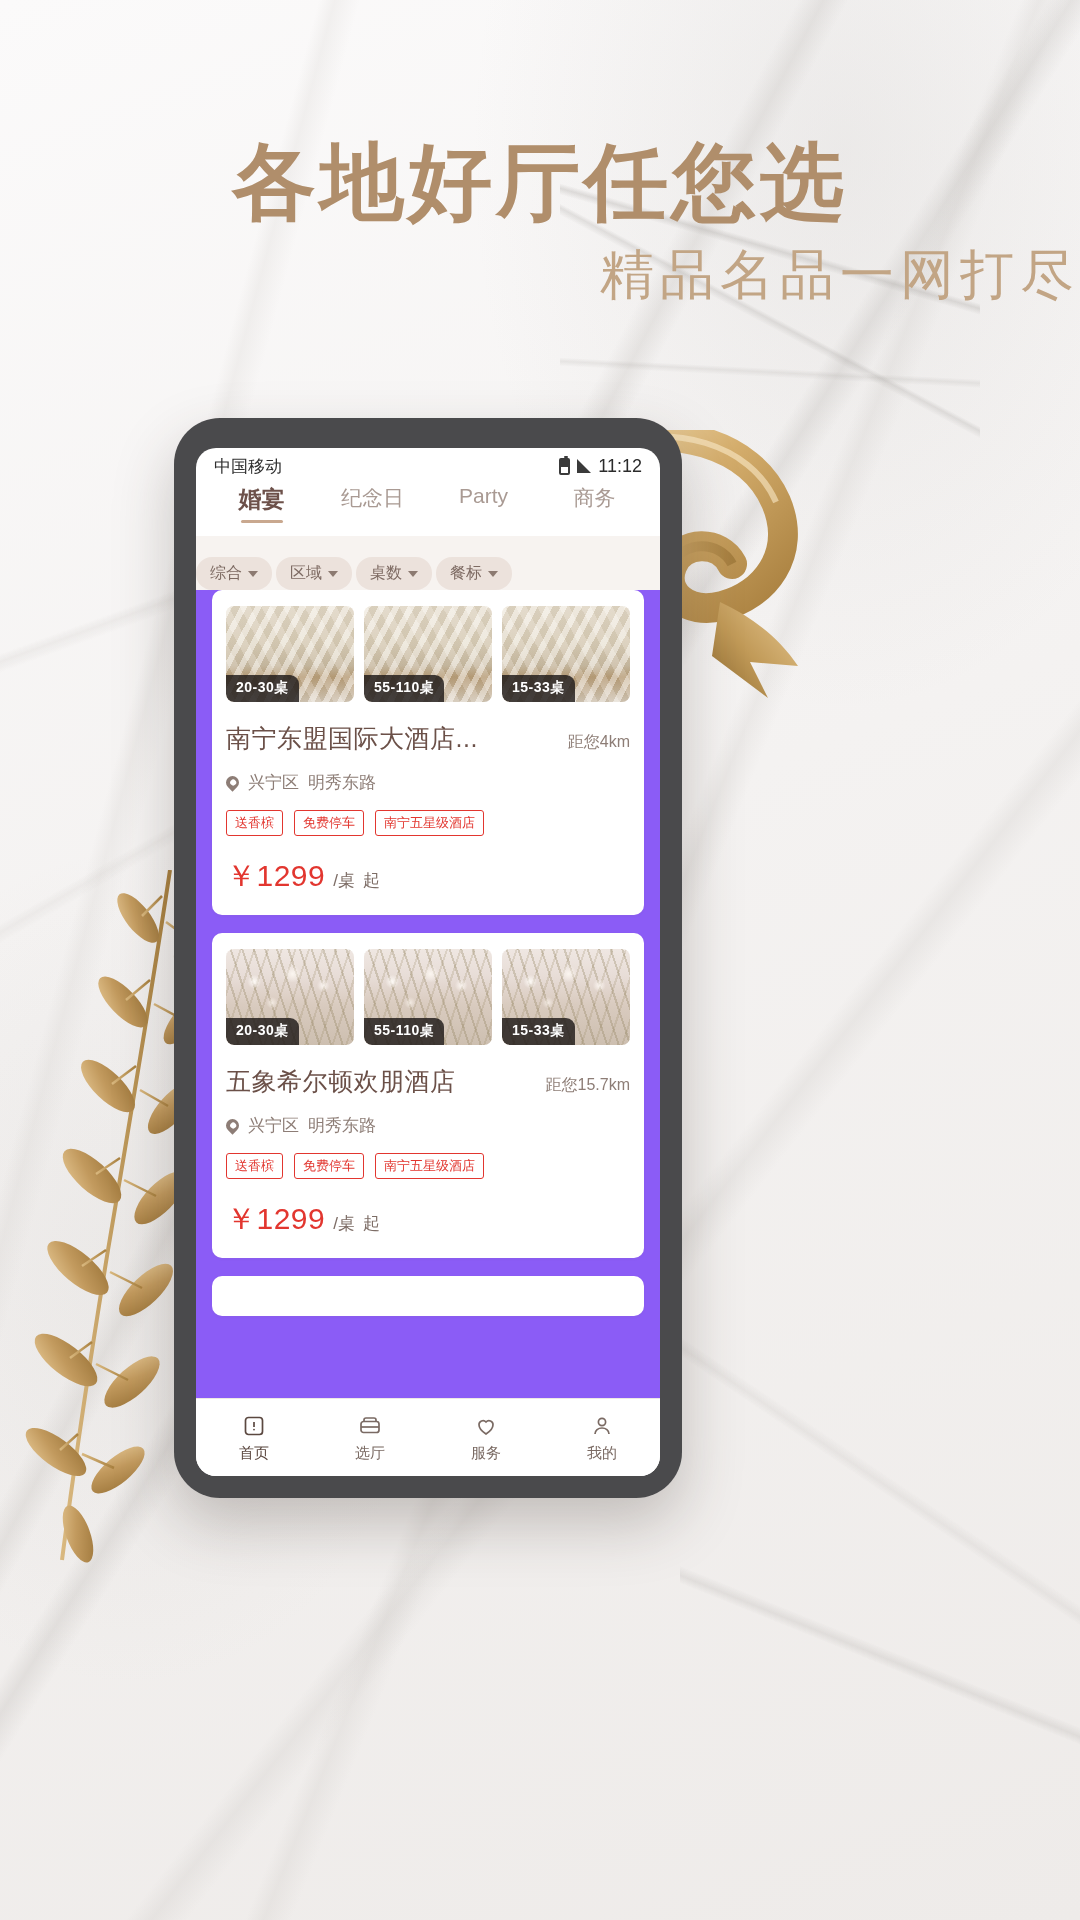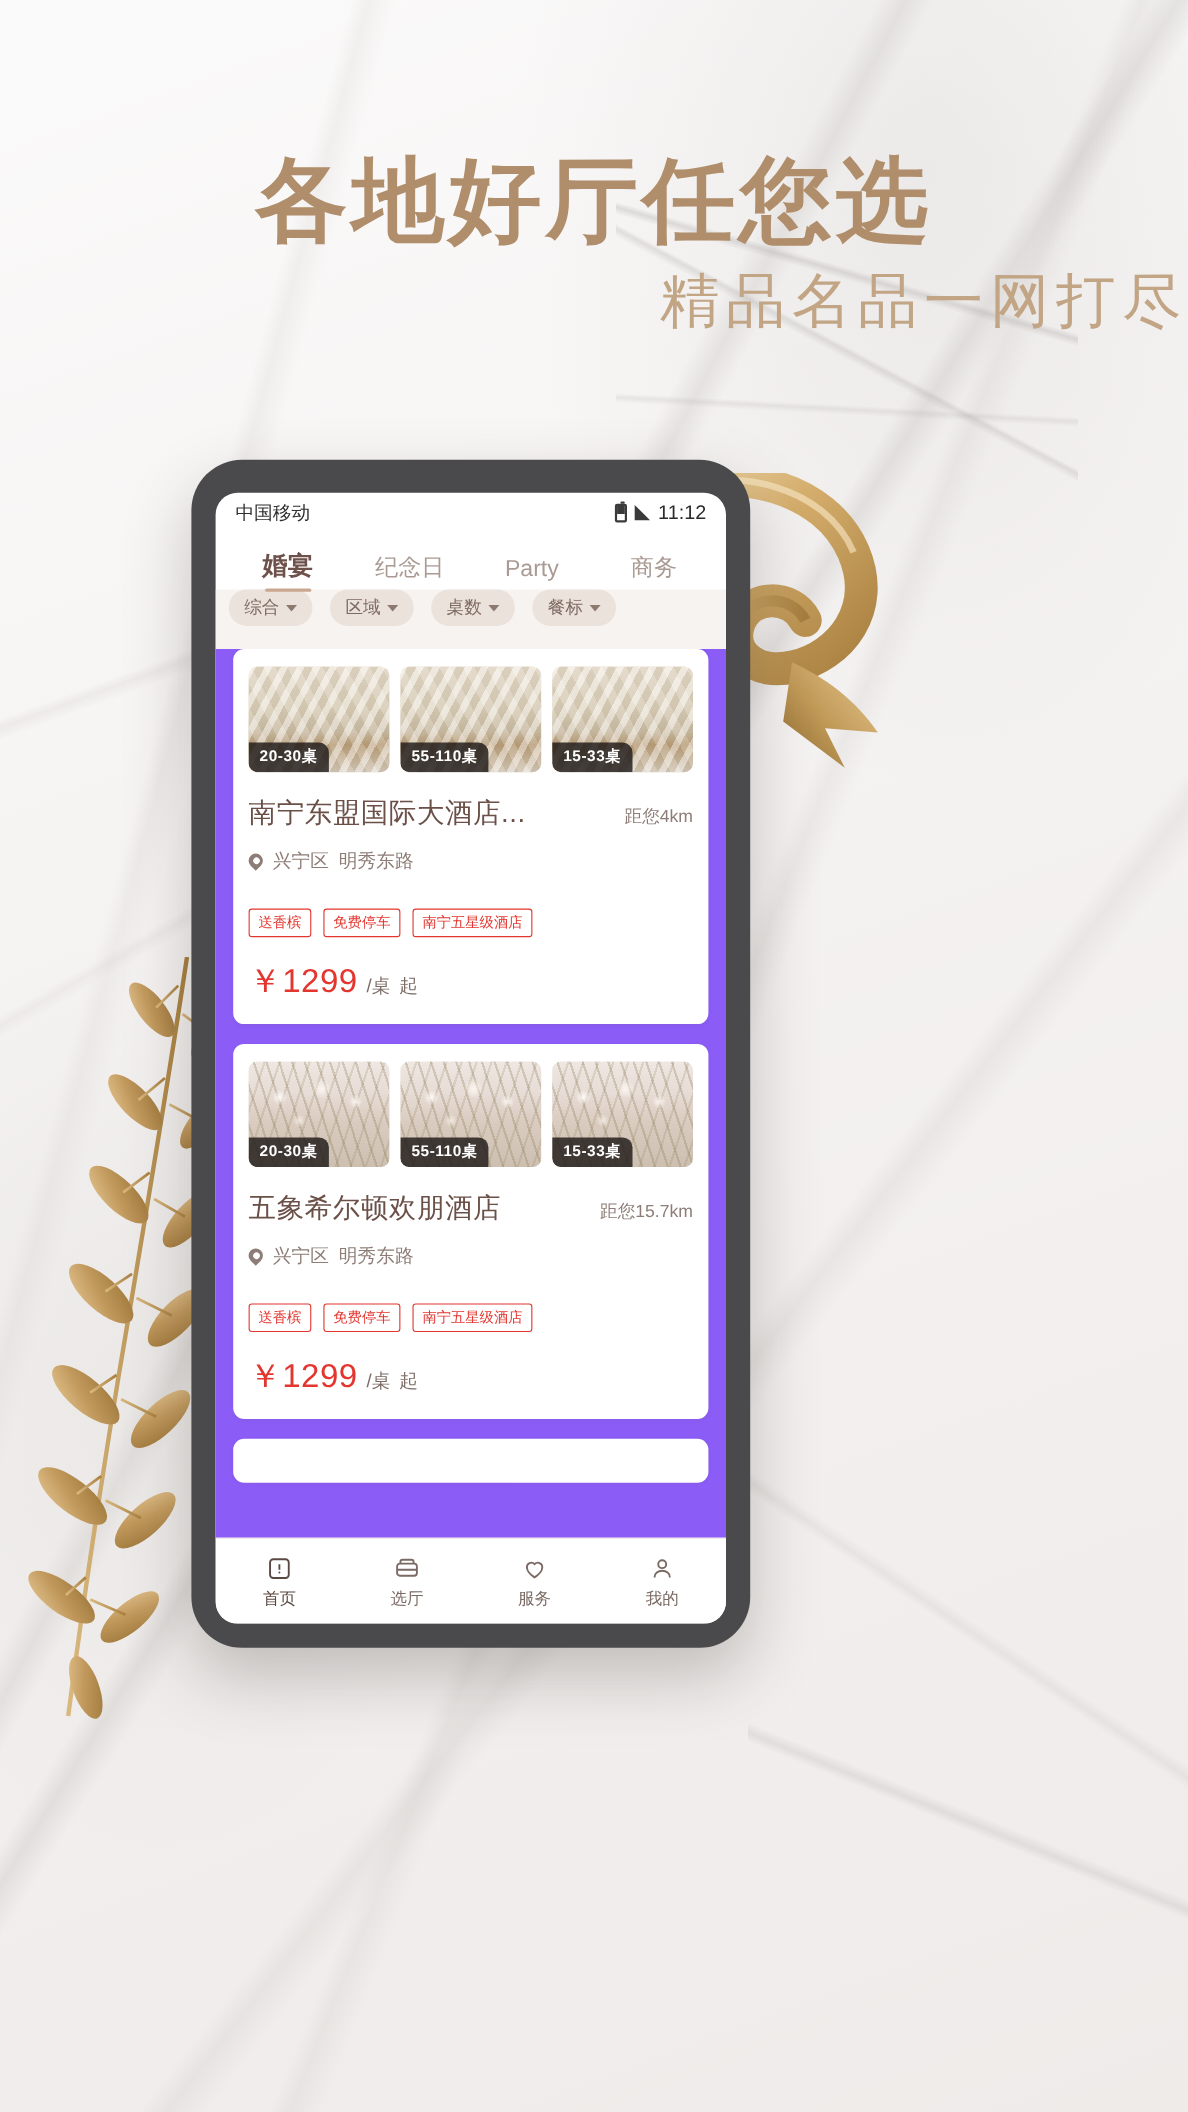--- a/index.html
+++ b/index.html
@@ -84,21 +84,21 @@
     padding:0 18px; font-size:17px; color:#2f2f2f;
   }
   .sb-right{ display:flex; align-items:center; gap:7px; }
   .batt{ width:11px; height:17px; border:2px solid #3a3a3a; border-radius:2px; position:relative; background:linear-gradient(#3a3a3a 55%, #fff 55%); }
   .batt:before{ content:""; position:absolute; top:-4px; left:2.5px; width:4px; height:2px; background:#3a3a3a; border-radius:1px; }
   .sig{ width:0;height:0; border-left:14px solid #3a3a3a; border-top:14px solid transparent; }
   .clock{ font-size:18px; color:#2b2b2b; }
 
   
   .tabs{
-    flex:0 0 52px; display:flex; align-items:flex-end; padding:0 10px;
+    flex:0 0 52px; display:flex; align-items:flex-start; padding:0 10px;
   }
   .tab{
     flex:1; text-align:center; font-size:21px; color:#a99a93; position:relative;
     padding-bottom:6px;
   }
   .tab.active{ color:#6d514a; font-weight:bold; font-size:23px; }
   .tab.active:after{
     content:""; position:absolute; left:50%; transform:translateX(-50%);
     bottom:-2px; width:42px; height:3px; background:#c9a88f; border-radius:2px;
   }
@@ -106,21 +106,21 @@
   
   .promo{
     flex:0 0 34px; background:#f7f3f0; display:flex; align-items:center;
     padding:0 18px; font-size:14px; color:#b7a79d; letter-spacing:.3px;
   }
   .promo .link{ color:#a2887a; text-decoration:underline; margin-left:2px; }
 
   
   .filters{
     flex:0 0 54px; background:#f7f3f0;
-    display:flex; align-items:flex-start; gap:16px; padding:0 12px;
+    display:flex; align-items:flex-end; gap:4px; padding:0 0;
   }
   .chip{
     background:#ece2dc; color:#7d6a62; border-radius:16px;
     height:33px; padding:0 14px; display:flex; align-items:center; gap:6px;
     font-size:16px; white-space:nowrap;
   }
   .caret{ width:0;height:0;border-left:5px solid transparent;border-right:5px solid transparent;border-top:6px solid #8c7a71; }
 
   
   .list{ flex:1; background:#8b5cf6; overflow:hidden; padding:0 16px; }
@@ -160,21 +160,21 @@
     position:absolute; left:0; bottom:0; background:rgba(30,26,24,.82);
     color:#fff; font-size:14px; font-weight:bold; padding:4px 10px 5px 10px;
     border-top-right-radius:9px; border-bottom-left-radius:8px; letter-spacing:.5px;
   }
   .nameRow{ display:flex; align-items:baseline; justify-content:space-between; margin-top:20px; }
   .hname{ font-size:25px; color:#6b5048; letter-spacing:.5px; }
   .hdist{ font-size:16px; color:#8d7d76; white-space:nowrap; }
   .addr{ display:flex; align-items:center; gap:9px; margin-top:16px; font-size:17px; color:#8d7d76; }
   .pin{ width:13px;height:13px; background:#8d7d76; border-radius:50% 50% 50% 0; transform:rotate(-45deg); position:relative; flex:0 0 13px; }
   .pin:after{ content:""; position:absolute; top:3.5px; left:3.5px; width:6px;height:6px; background:#fff; border-radius:50%; }
-  .tags{ display:flex; gap:11px; margin-top:32px; }
+  .tags{ display:flex; gap:11px; margin-top:16px; }
   .tag{ border:1px solid #e2362f; color:#e2362f; font-size:13px; padding:3px 8px; border-radius:3px; white-space:nowrap; }
   .priceRow{ display:flex; align-items:baseline; gap:8px; margin-top:20px; }
   .price{ font-size:30px; color:#e2362f; letter-spacing:.5px; }
   .punit{ font-size:17px; color:#7d6d66; }
   .pfrom{ font-size:17px; color:#7d6d66; }
 
   
   .bottomnav{
     flex:0 0 78px; background:#fff; border-top:1px solid #eee8e4;
     display:flex; align-items:center;

